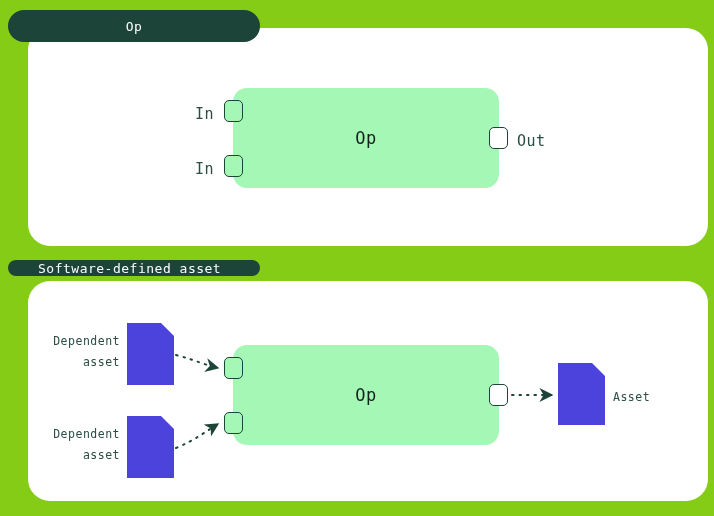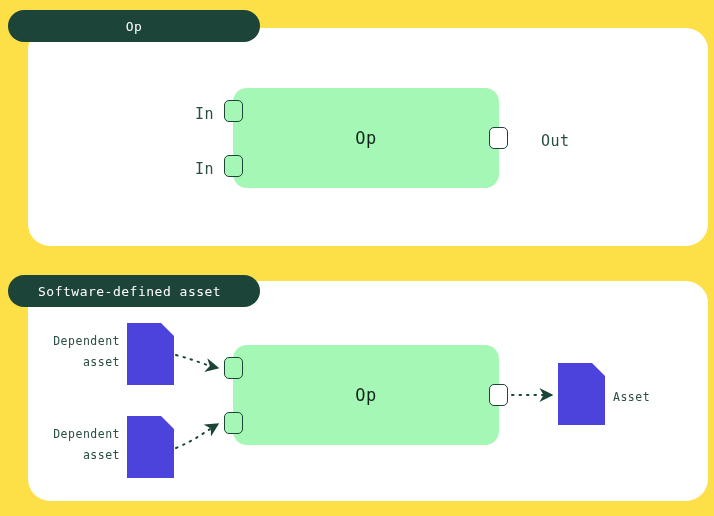--- a/index.html
+++ b/index.html
@@ -11,21 +11,21 @@
     width: 714px;
     height: 516px;
     position: relative;
     overflow: hidden;
     font-family: "DejaVu Sans Mono", "Liberation Mono", monospace;
   }
 
   .canvas {
     position: absolute;
     inset: 0;
-    background: #fde047;
+    background: #84cc16;
   }
 
   
   .panel {
     position: absolute;
   }
   .panel-body {
     position: absolute;
     background: #ffffff;
     border-radius: 22px;
@@ -43,21 +43,21 @@
     white-space: nowrap;
     z-index: 4;
   }
 
   
   #panel-op .panel-body  { left: 28px;  top: 28px;  width: 680px; height: 218px; }
   #panel-op .panel-tab   { left: 8px;   top: 10px;  width: 252px; height: 32px; }
 
   
   #panel-sda .panel-body { left: 28px;  top: 281px; width: 680px; height: 220px; }
-  #panel-sda .panel-tab  { left: 8px;   top: 275px; width: 252px; height: 32px;
+  #panel-sda .panel-tab  { left: 8px;   top: 260px; width: 252px; height: 16px;
                            justify-content: flex-start; padding-left: 30px;
                            box-sizing: border-box; text-align: center; }
 
   
   .op-box {
     position: absolute;
     background: #a5f7b5;
     border-radius: 14px;
     display: flex;
     align-items: center;
@@ -135,21 +135,21 @@
       <span class="op-box-label">Op</span>
     </div>
 
     <div class="port" style="left:224px; top:100px;"></div>
     <span class="port-label left" style="left:170px; top:105px; width:44px;">In</span>
 
     <div class="port" style="left:224px; top:155px;"></div>
     <span class="port-label left" style="left:170px; top:160px; width:44px;">In</span>
 
     <div class="port out" style="left:489px; top:127px;"></div>
-    <span class="port-label" style="left:541px; top:132px;">Out</span>
+    <span class="port-label" style="left:517px; top:132px;">Out</span>
   </div>
 
   <div class="panel" id="panel-sda">
     <div class="panel-body"></div>
     <div class="panel-tab">Software-defined asset</div>
 
     <div class="op-box" style="left:233px; top:345px; width:266px; height:100px;">
       <span class="op-box-label">Op</span>
     </div>
 

